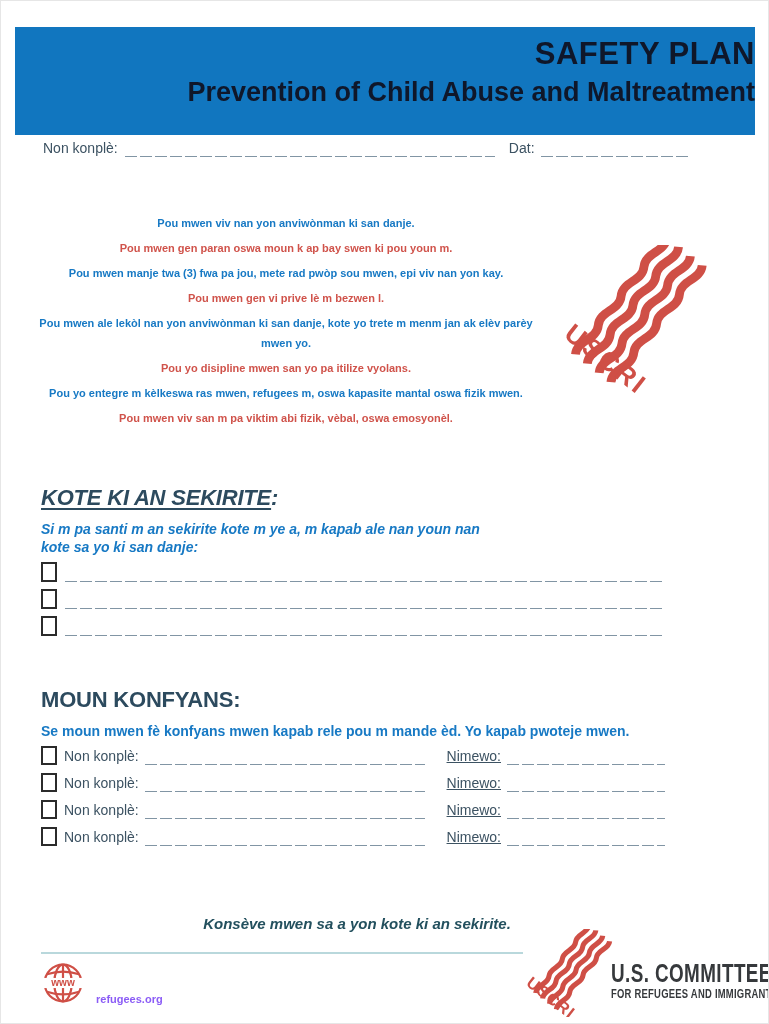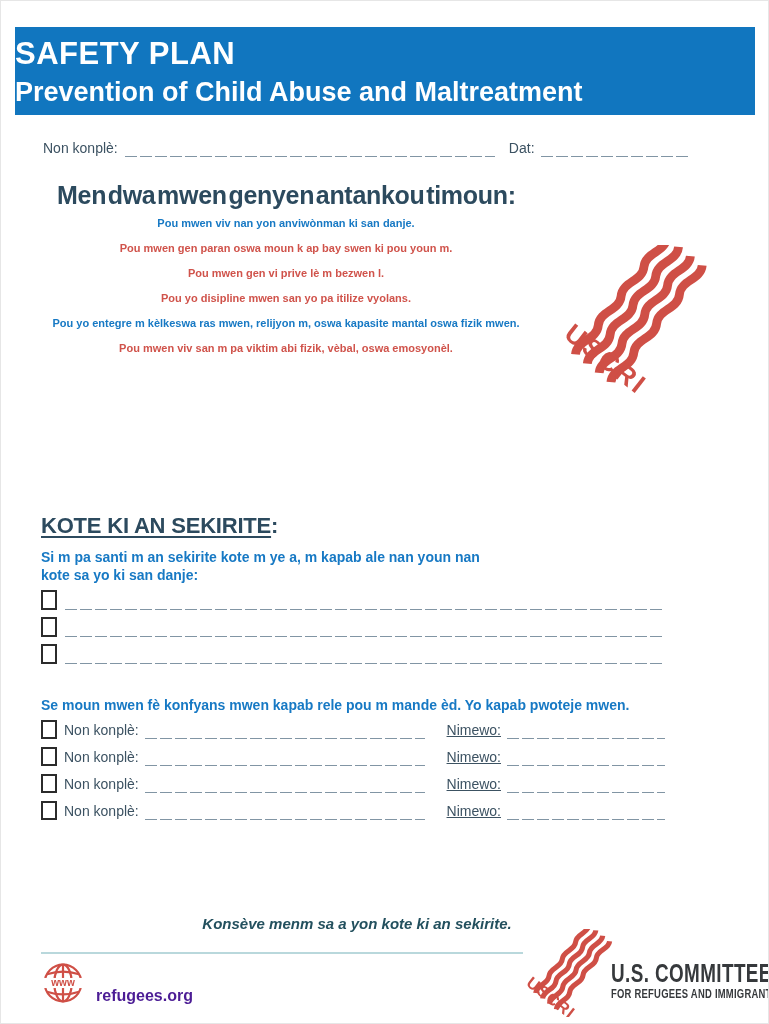--- a/index.html
+++ b/index.html
@@ -3,22 +3,22 @@
 <meta charset="utf-8">
 <style>
   html,body{margin:0;padding:0;background:#fff;}
   .page{
     position:relative;width:769px;height:1024px;background:#ffffff;
     border:1px solid #e6e6e6;box-sizing:border-box;overflow:hidden;
     font-family:"Liberation Sans", sans-serif;
   }
   
   .banner{
-    position:absolute;left:14px;top:26px;width:740px;height:88px;
-    background:#1176bf;color:#ffffff;text-align:left;box-sizing:border-box;
+    position:absolute;left:14px;top:26px;width:740px;height:108px;
+    background:#1176bf;color:#0f172a;text-align:right;box-sizing:border-box;
   }
   .banner-title{font-size:31px;font-weight:bold;margin-top:9px;letter-spacing:.5px;}
   .banner-subtitle{font-size:27px;font-weight:bold;margin-top:5px;}
   
   .topfields{
     position:absolute;left:42px;top:139px;width:646px;
     display:flex;align-items:flex-end;font-size:14px;color:#3c5262;
   }
   .lbl{white-space:nowrap;padding-bottom:1px;}
   .fline{
@@ -45,21 +45,21 @@
   .uscri-logo-main{position:absolute;left:536px;top:244px;width:198px;height:150px;}
   
   .section{position:absolute;left:40px;width:624px;}
   .sec-heading{
     margin:0;font-size:22px;font-weight:600;color:#2c4a5e;letter-spacing:-.2px;
   }
   .sec-heading .underline{text-decoration:underline;text-underline-offset:3px;}
   .intro{
     margin:9px 0 6px 0;font-size:14px;font-weight:bold;color:#1779c4;line-height:1.3;
   }
-  .kote{top:512px;}
+  .kote{top:484px;font-style:italic;}
   .kote .intro{width:470px;}
   .moun{top:686px;}
   .cb{
     display:inline-block;width:16px;height:20px;border:2px solid #2b2b2b;
     background:#fff;box-sizing:border-box;flex:none;
   }
   .cbrow{display:flex;align-items:flex-end;margin-bottom:7px;}
   .kote .cb{margin-right:8px;}
   .kote .fline{flex:1;}
   .trow{font-size:14px;color:#3c5262;margin-bottom:8px;}
@@ -68,21 +68,21 @@
   .trow .grow{flex:1;margin-left:6px;}
   .trow .num{margin-left:22px;text-decoration:underline;}
   .trow .numline{width:158px;margin-left:6px;}
   
   .note{
     position:absolute;left:0;top:914px;width:712px;text-align:center;
     font-size:15px;font-style:italic;font-weight:600;color:#23505e;
   }
   .divider{position:absolute;left:40px;top:951px;width:482px;height:2px;background:#b9d8dc;}
   .siteblock{position:absolute;left:40px;top:960px;display:flex;align-items:flex-end;}
-  .site-name{font-size:16px;font-weight:bold;color:#4c1d95;margin-left:11px;}
+  .site-name{font-size:11px;font-weight:bold;color:#8b5cf6;margin-left:11px;}
   .committee{position:absolute;left:516px;top:928px;display:flex;align-items:center;}
   .committee-text{margin-left:-14px;margin-top:14px;color:#36393c;}
   .committee-l1{font-size:23px;font-weight:bold;letter-spacing:.5px;transform:scale(.82,1.12);transform-origin:left center;white-space:nowrap;}
   .committee-l2{font-size:11.5px;font-weight:bold;letter-spacing:.3px;transform:scale(.82,1.05);transform-origin:left center;white-space:nowrap;margin-top:1px;}
 </style>
 </head>
 <body>
 
 <div class="page">
 
@@ -91,28 +91,29 @@
     <div class="banner-subtitle">Prevention of Child Abuse and Maltreatment</div>
   </header>
 
   <div class="topfields">
     <span class="lbl">Non konplè:</span>
     <span class="fline name-line"></span>
     <span class="lbl date-lbl">Dat:</span>
     <span class="fline date-line"></span>
   </div>
 
-  <h1 class="rights-heading">Men dwa mwen genyen antankou timoun:</h1>
 
   <div class="rights-list">
     <div class="right-item blue">Pou mwen viv nan yon anviwònman ki san danje.</div>
     <div class="right-item red">Pou mwen gen paran oswa moun k ap bay swen ki pou youn m.</div>
+    <div class="right-item blue">Pou mwen manje twa (3) fwa pa jou, mete rad pwòp sou mwen, epi viv nan yon kay.</div>
     <div class="right-item red">Pou mwen gen vi prive lè m bezwen l.</div>
+    <div class="right-item blue">Pou mwen ale lekòl nan yon anviwònman ki san danje, kote yo trete m menm jan ak elèv parèy mwen yo.</div>
     <div class="right-item red">Pou yo disipline mwen san yo pa itilize vyolans.</div>
-    <div class="right-item blue">Pou yo entegre m kèlkeswa ras mwen, relijyon m, oswa kapasite mantal oswa fizik mwen.</div>
+    <div class="right-item blue">Pou yo entegre m kèlkeswa ras mwen, refugees m, oswa kapasite mantal oswa fizik mwen.</div>
     <div class="right-item red">Pou mwen viv san m pa viktim abi fizik, vèbal, oswa emosyonèl.</div>
   </div>
 
   <div class="uscri-logo-main">
     <svg viewBox="0 0 210 170" width="198" height="150">
       <g fill="none" stroke="#cf4f46" stroke-width="10" transform="rotate(38 105 85)">
         <path d="M75,-10 C84,4 66,18 75,32 C84,46 66,60 75,74 C84,88 66,102 75,116 C84,130 66,144 75,158"></path>
         <path d="M92,-10 C101,4 83,18 92,32 C101,46 83,60 92,74 C101,88 83,102 92,116 C101,130 83,144 92,158"></path>
         <path d="M109,-10 C118,4 100,18 109,32 C118,46 100,60 109,74 C118,88 100,102 109,116 C118,130 100,144 109,158"></path>
         <path d="M126,-10 C135,4 117,18 126,32 C135,46 117,60 126,74 C135,88 117,102 126,116 C135,130 117,144 126,158"></path>
@@ -132,20 +133,21 @@
       <span class="cb"></span>
       <span class="fline"></span>
     </div>
     <div class="cbrow">
       <span class="cb"></span>
       <span class="fline"></span>
     </div>
   </section>
 
   <section class="section moun">
+    <h2 class="sec-heading">MOUN KONFYANS:</h2>
     <p class="intro">Se moun mwen fè konfyans mwen kapab rele pou m mande èd. Yo kapab pwoteje mwen.</p>
     <div class="cbrow trow">
       <span class="cb"></span>
       <span class="rowlbl">Non konplè:</span>
       <span class="fline grow"></span>
       <span class="rowlbl num">Nimewo:</span>
       <span class="fline numline"></span>
     </div>
     <div class="cbrow trow">
       <span class="cb"></span>
@@ -163,21 +165,21 @@
     </div>
     <div class="cbrow trow">
       <span class="cb"></span>
       <span class="rowlbl">Non konplè:</span>
       <span class="fline grow"></span>
       <span class="rowlbl num">Nimewo:</span>
       <span class="fline numline"></span>
     </div>
   </section>
 
-  <div class="note">Konsève menm sa a yon kote ki an sekirite.</div>
+  <div class="note">Konsève mwen sa a yon kote ki an sekirite.</div>
   <div class="divider"></div>
 
   <div class="siteblock">
     <svg viewBox="0 0 48 48" width="44" height="44">
       <g stroke="#cf4f46" fill="none" stroke-width="2.4">
         <circle cx="24" cy="24" r="20"></circle>
         <ellipse cx="24" cy="24" rx="9.5" ry="20"></ellipse>
         <path d="M6.5,14.5 Q24,8.5 41.5,14.5"></path>
         <path d="M6.5,33.5 Q24,39.5 41.5,33.5"></path>
         <path d="M24,4 V44"></path>

